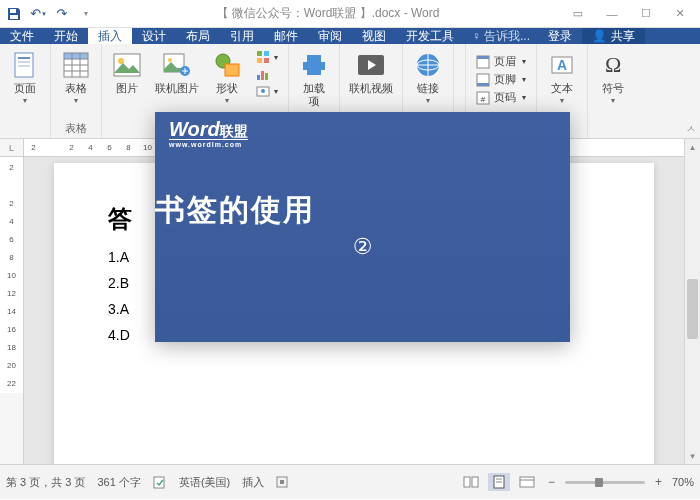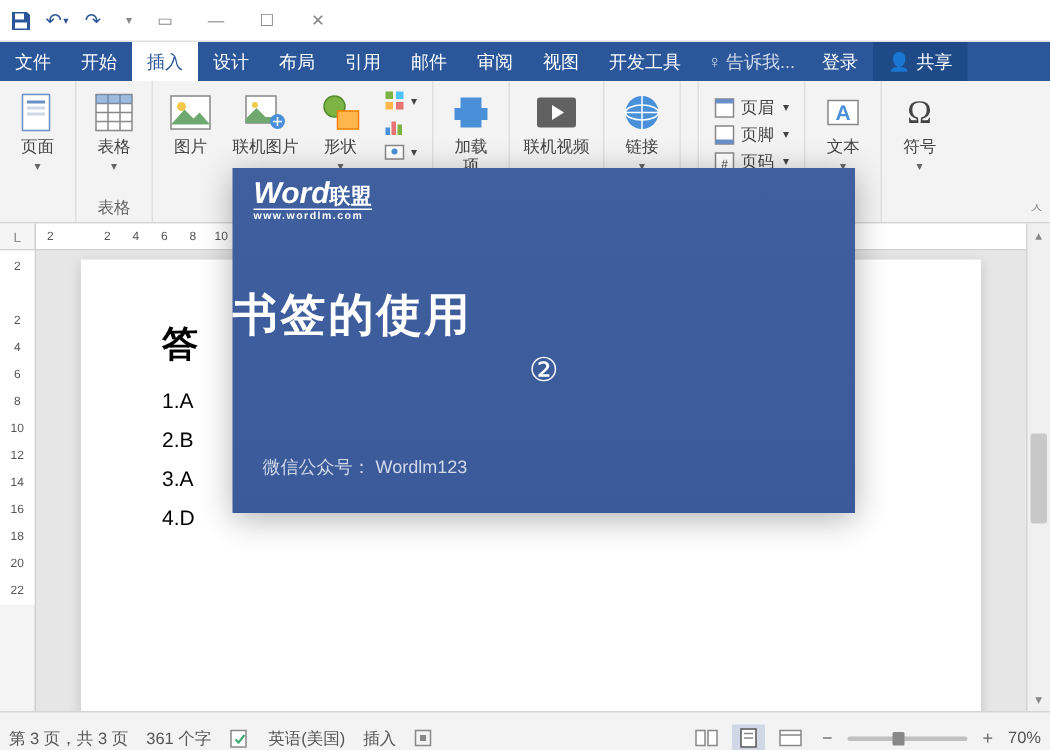--- a/index.html
+++ b/index.html
@@ -3,21 +3,21 @@
 <meta charset="utf-8">
 <style>
 *{margin:0;padding:0;box-sizing:border-box;font-family:"Microsoft YaHei",sans-serif;-webkit-font-smoothing:antialiased}
 body{width:700px;height:500px;background:#fff;overflow:hidden;position:relative;font-size:12px}
 .title-bar{height:28px;background:#fff;display:flex;align-items:center;border-bottom:1px solid #e0e0e0}
 .qat{display:flex;align-items:center;padding-left:6px;gap:8px}
 .qat-icon{width:16px;height:16px;display:flex;align-items:center;justify-content:center;color:#2b579a;cursor:pointer;font-size:13px}
 .title-text{flex:1;text-align:center;color:#888;font-size:12px}
 .win-controls{display:flex;gap:2px;padding-right:4px}
 .win-btn{width:32px;height:20px;display:flex;align-items:center;justify-content:center;color:#888;font-size:11px;cursor:pointer}
-.menu-bar{height:26px;background:#2b579a;display:flex;align-items:stretch}
+.menu-bar{height:16px;background:#2b579a;display:flex;align-items:stretch}
 .menu-item{padding:0 10px;color:#fff;font-size:12px;display:flex;align-items:center;cursor:pointer}
 .menu-item.active{background:#fff;color:#2b579a}
 .menu-tell{padding:0 8px;color:#cfd9ea;font-size:12px;display:flex;align-items:center;gap:3px}
 .menu-login{padding:0 10px;color:#fff;font-size:12px;display:flex;align-items:center}
 .menu-share{padding:0 10px;color:#fff;font-size:12px;display:flex;align-items:center;background:#1e4a87;gap:4px}
 .ribbon{height:95px;background:#f3f3f3;border-bottom:1px solid #d4d4d4;display:flex;position:relative}
 .ribbon-group{display:flex;flex-direction:column;border-right:1px solid #e0e0e0;padding:3px 4px 0}
 .ribbon-buttons{display:flex;gap:2px;flex:1}
 .ribbon-btn{display:flex;flex-direction:column;align-items:center;justify-content:flex-start;padding:2px 5px;cursor:pointer;min-width:38px}
 .ribbon-icon{width:32px;height:32px;display:flex;align-items:center;justify-content:center;margin-bottom:1px}
@@ -68,20 +68,21 @@
         <svg width="14" height="14" viewBox="0 0 14 14">
           <path fill="#2b579a" d="M1 1h10l2 2v10H1z"></path>
           <rect x="3" y="2" width="6" height="4" fill="#fff"></rect>
           <rect x="3" y="8" width="8" height="4" fill="#fff"></rect>
         </svg>
       </span>
     <span class="qat-icon">↶<span style="font-size:7px;margin-left:1px">▾</span></span>
     <span class="qat-icon">↷</span>
     <span class="qat-icon" style="font-size:8px;color:#888">▾</span>
   </div>
+  <div class="title-text">【 微信公众号：Word联盟 】.docx - Word</div>
   <div class="win-controls">
     <div class="win-btn">▭</div>
     <div class="win-btn">—</div>
     <div class="win-btn">☐</div>
     <div class="win-btn">✕</div>
   </div>
 </div>
 
 <div class="menu-bar">
   <div class="menu-item">文件</div>
@@ -394,21 +395,20 @@
   </div>
 </div>
 
 <div class="overlay">
   <div class="overlay-logo">
     <span><span class="w">Word</span><span>联盟</span></span>
     <span class="sub">www.wordlm.com</span>
   </div>
   <div class="overlay-title">书签的使用</div>
   <div class="overlay-num">②</div>
-  <div class="overlay-footer">微信公众号： Wordlm123</div>
 </div>
 
 <div class="status-bar">
   <div class="status-item">第 3 页，共 3 页</div>
   <div class="status-item">361 个字</div>
   <div class="status-item">
       <svg width="14" height="14" viewBox="0 0 14 14">
         <rect x="1" y="2" width="10" height="11" fill="#fff" stroke="#888"></rect>
         <path d="M4 8 L6 10 L10 5" stroke="#4a7" fill="none" stroke-width="1.5"></path>
       </svg>

